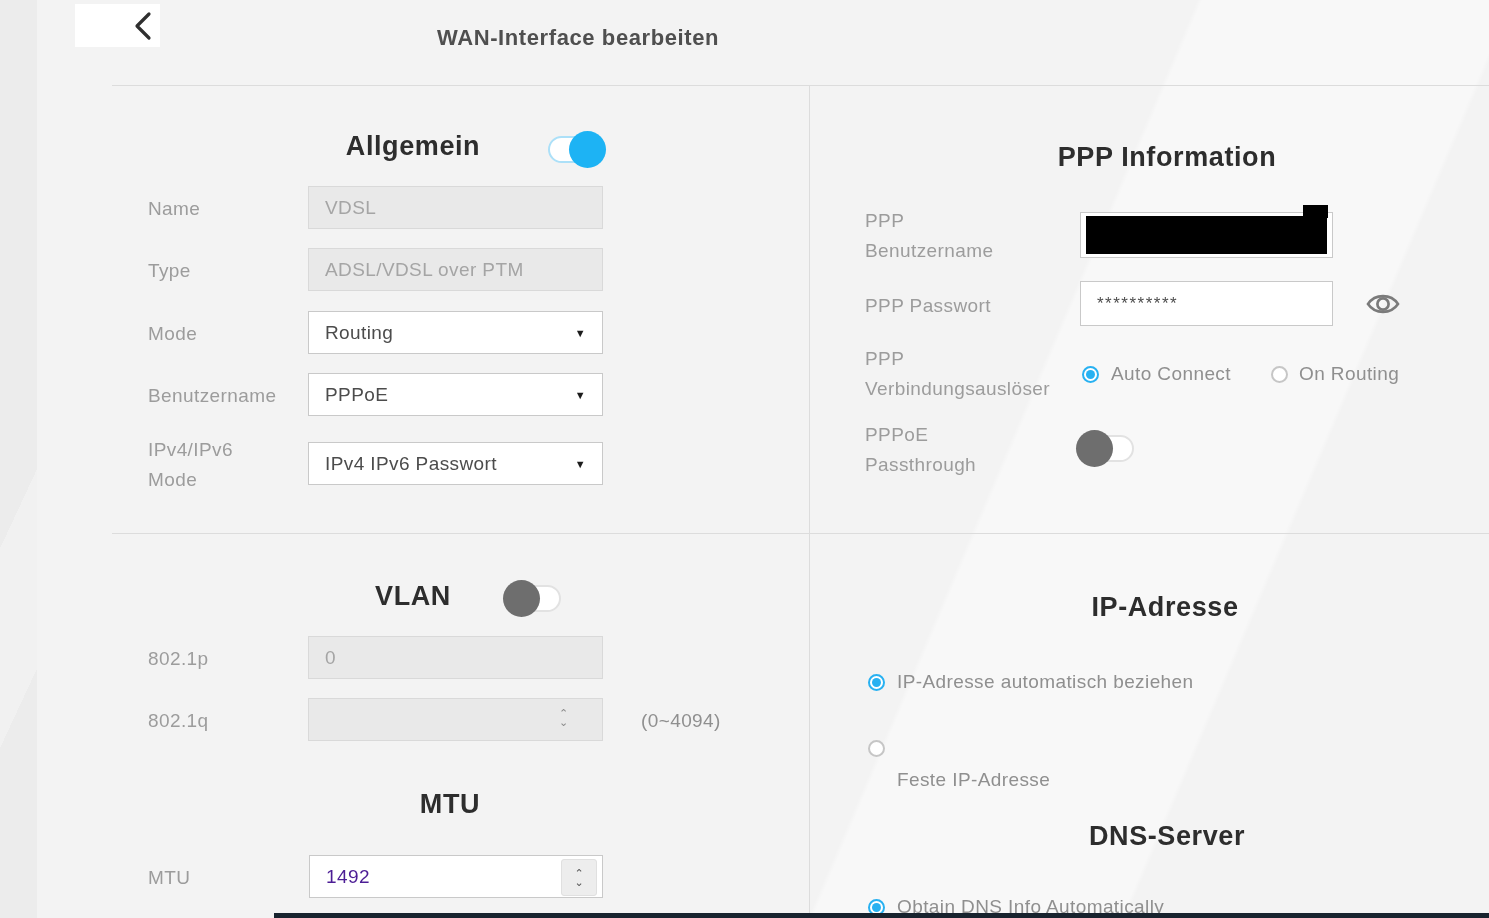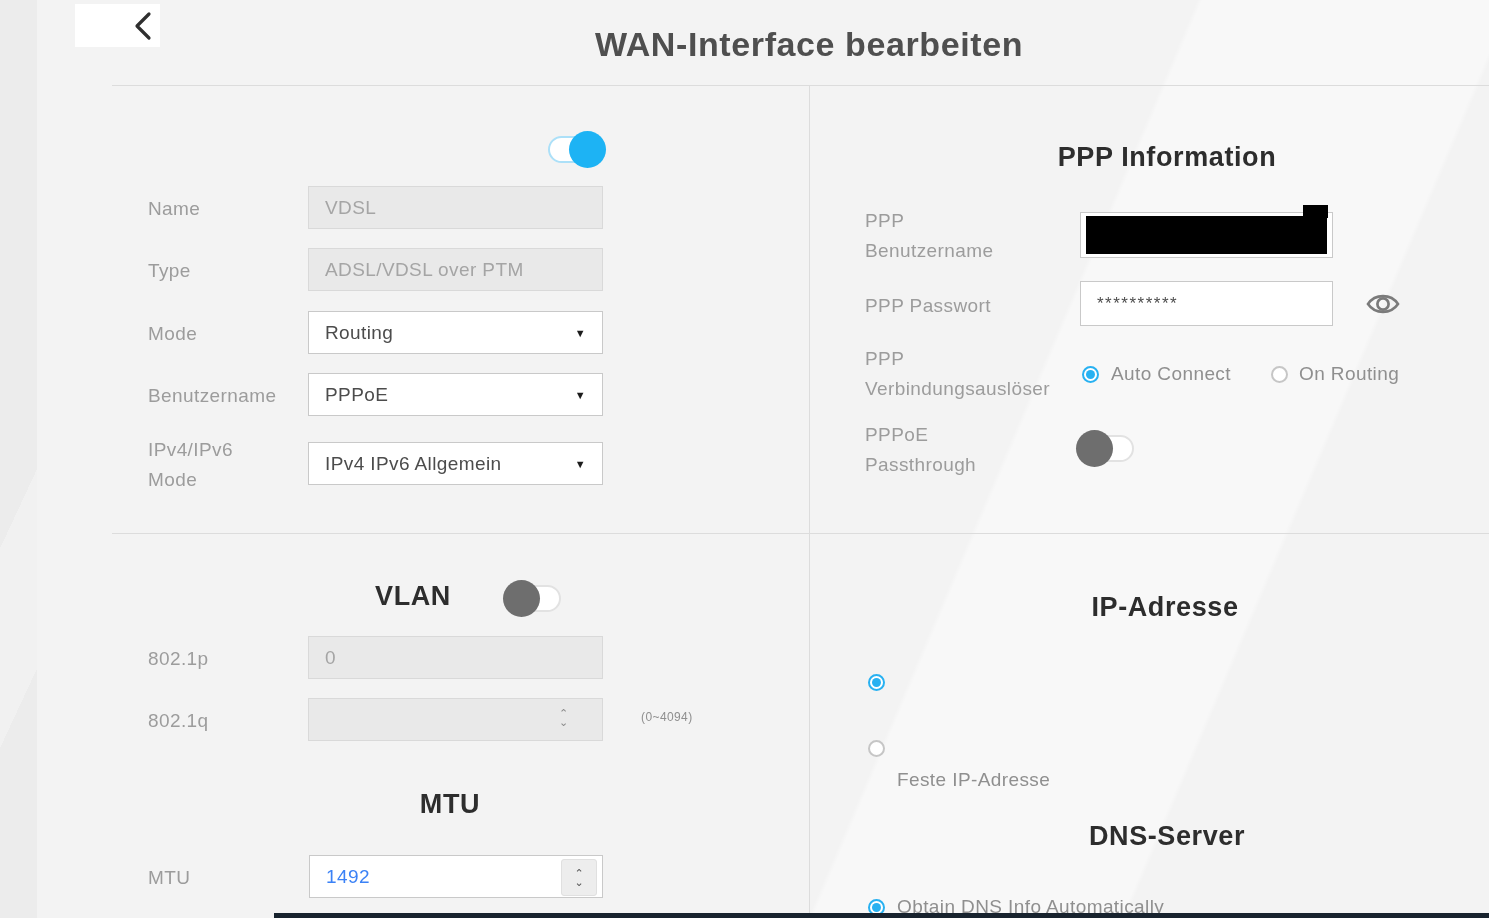--- a/index.html
+++ b/index.html
@@ -18,50 +18,50 @@
     position:absolute;left:37px;top:0;width:1452px;height:918px;
     background:
       linear-gradient(113deg,rgba(255,255,255,0) 63%,rgba(255,255,255,.45) 63.3%,rgba(255,255,255,.45) 80%,rgba(255,255,255,0) 80.3%),
       #f3f3f3;
   }
   .back-box{
     position:absolute;left:38px;top:4px;width:85px;height:43px;background:#ffffff;
     cursor:pointer;display:flex;align-items:center;justify-content:flex-end;padding-right:6px;box-sizing:border-box;
   }
   .page-title{
-    position:absolute;left:400px;top:25px;width:744px;text-align:center;
-    font-size:34px;font-weight:bold;color:#4f4f4f;letter-spacing:.6px;
+    position:absolute;left:400px;top:25px;width:744px;text-align:left;
+    font-size:22px;font-weight:bold;color:#4f4f4f;letter-spacing:.6px;
   }
   .divider{position:absolute;background:#dcdcdc;}
   .div-top{left:75px;top:85px;width:1414px;height:1px;}
   .div-mid{left:75px;top:533px;width:1414px;height:1px;}
   .div-vert{left:772px;top:85px;width:1px;height:833px;}
 
   .heading{
     position:absolute;font-size:27px;font-weight:bold;color:#2d2d2d;
     letter-spacing:.6px;text-align:center;
   }
   .lbl{
     position:absolute;font-size:19px;color:#9c9c9c;letter-spacing:.4px;line-height:30px;
   }
   .inp{
     position:absolute;box-sizing:border-box;height:43px;width:295px;
     font-family:"Liberation Sans",sans-serif;
     font-size:19px;padding:0 16px;letter-spacing:.4px;outline:none;
   }
   .inp.gray{background:#e9e9e9;border:1px solid #d9d9d9;color:#a5a5a5;}
-  .inp.white{background:#ffffff;border:1px solid #c9c9c9;color:#3b82f6;}
+  .inp.white{background:#ffffff;border:1px solid #c9c9c9;color:#4c1d95;}
   .selbox{
     position:absolute;box-sizing:border-box;height:43px;width:295px;
     background:#fff;border:1px solid #c9c9c9;color:#4c4c4c;
     font-size:19px;letter-spacing:.4px;display:flex;align-items:center;
     padding:0 16px;cursor:pointer;
   }
   .caret{position:absolute;right:16px;top:50%;transform:translateY(-52%);font-size:11px;color:#1c1c1c;}
-  .hint{position:absolute;font-size:12px;color:#8f8f8f;letter-spacing:.4px;}
+  .hint{position:absolute;font-size:19px;color:#8f8f8f;letter-spacing:.4px;}
 
   
   .toggle{position:absolute;width:52px;height:27px;cursor:pointer;}
   .toggle .track{
     position:absolute;inset:0;border-radius:15px;background:#fff;box-sizing:border-box;
   }
   .toggle.on .track{border:2px solid #ace0f8;}
   .toggle.off .track{border:2px solid #e2e2e2;}
   .toggle .knob{position:absolute;width:37px;height:37px;border-radius:50%;top:-5px;}
   .toggle.on .knob{right:-6px;background:#1db3f4;}
@@ -108,20 +108,21 @@
         <polyline points="17,3 5,15 17,27" fill="none" stroke="#2f2f2f" stroke-width="3.2" stroke-linecap="round" stroke-linejoin="round"></polyline>
       </svg>
     </div>
 
     <div class="page-title">WAN-Interface bearbeiten</div>
 
     <div class="divider div-top"></div>
     <div class="divider div-mid"></div>
     <div class="divider div-vert"></div>
 
+    <div class="heading" style="left:246px;top:131px;width:260px;">Allgemein</div>
     <div class="toggle on" style="left:511px;top:136px;">
       <div class="track"></div>
       <div class="knob"></div>
     </div>
 
     <div class="lbl" style="left:111px;top:194px;">Name</div>
     <input class="inp gray" style="left: 271px; top: 186px;" disabled="" value="VDSL">
 
     <div class="lbl" style="left:111px;top:256px;">Type</div>
     <input class="inp gray" style="left: 271px; top: 248px;" disabled="" value="ADSL/VDSL over PTM">
@@ -136,21 +137,21 @@
     <div class="selbox" style="left:271px;top:373px;">
       <span>PPPoE</span>
       <span class="caret">▼</span>
     </div>
 
     <div class="lbl" style="left:111px;top:435px;">
       <span>IPv4/IPv6</span><br>
       <span>Mode</span>
     </div>
     <div class="selbox" style="left:271px;top:442px;">
-      <span>IPv4 IPv6 Allgemein</span>
+      <span>IPv4 IPv6 Passwort</span>
       <span class="caret">▼</span>
     </div>
 
     <div class="heading" style="left:246px;top:581px;width:260px;">VLAN</div>
     <div class="toggle off" style="left:472px;top:585px;">
       <div class="track"></div>
       <div class="knob"></div>
     </div>
 
     <div class="lbl" style="left:111px;top:644px;">802.1p</div>
@@ -204,20 +205,21 @@
       <span>Passthrough</span>
     </div>
     <div class="toggle off" style="left:1045px;top:435px;">
       <div class="track"></div>
       <div class="knob"></div>
     </div>
 
     <div class="heading" style="left:928px;top:592px;width:400px;">IP-Adresse</div>
 
     <div class="radio sel" style="left:831px;top:674px;"></div>
+    <div class="radio-lbl" style="left:860px;top:671px;">IP-Adresse automatisch beziehen</div>
 
     <div class="radio unsel" style="left:831px;top:740px;"></div>
     <div class="radio-lbl" style="left:860px;top:737px;margin-top:32px;">Feste IP-Adresse</div>
 
     <div class="heading" style="left:930px;top:821px;width:400px;">DNS-Server</div>
 
     <div class="radio sel" style="left:831px;top:899px;"></div>
     <div class="radio-lbl" style="left:860px;top:896px;">Obtain DNS Info Automatically</div>
 
     <div class="bottom-bar"></div>

